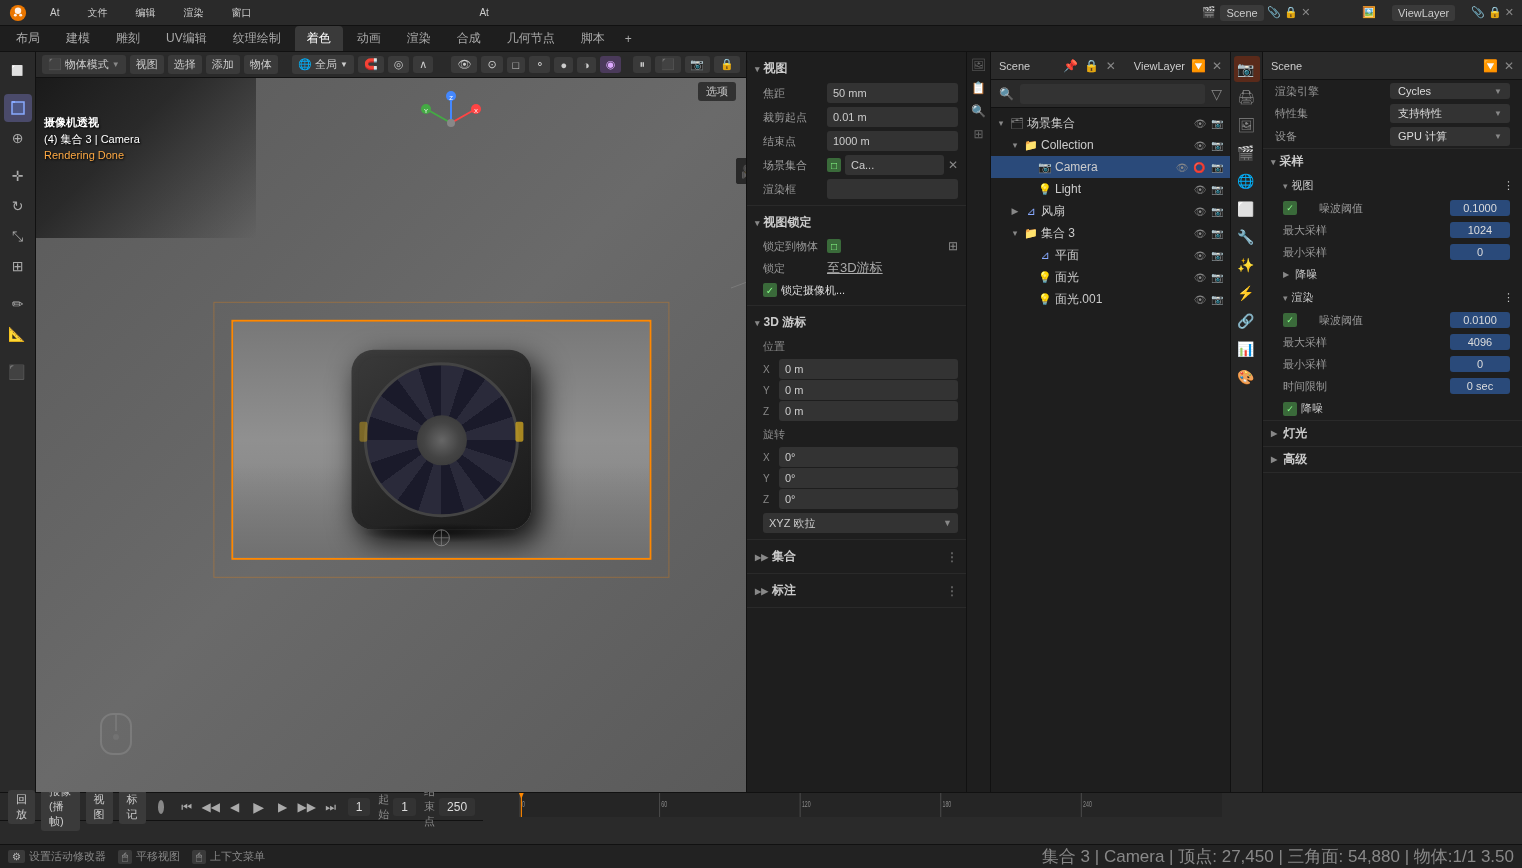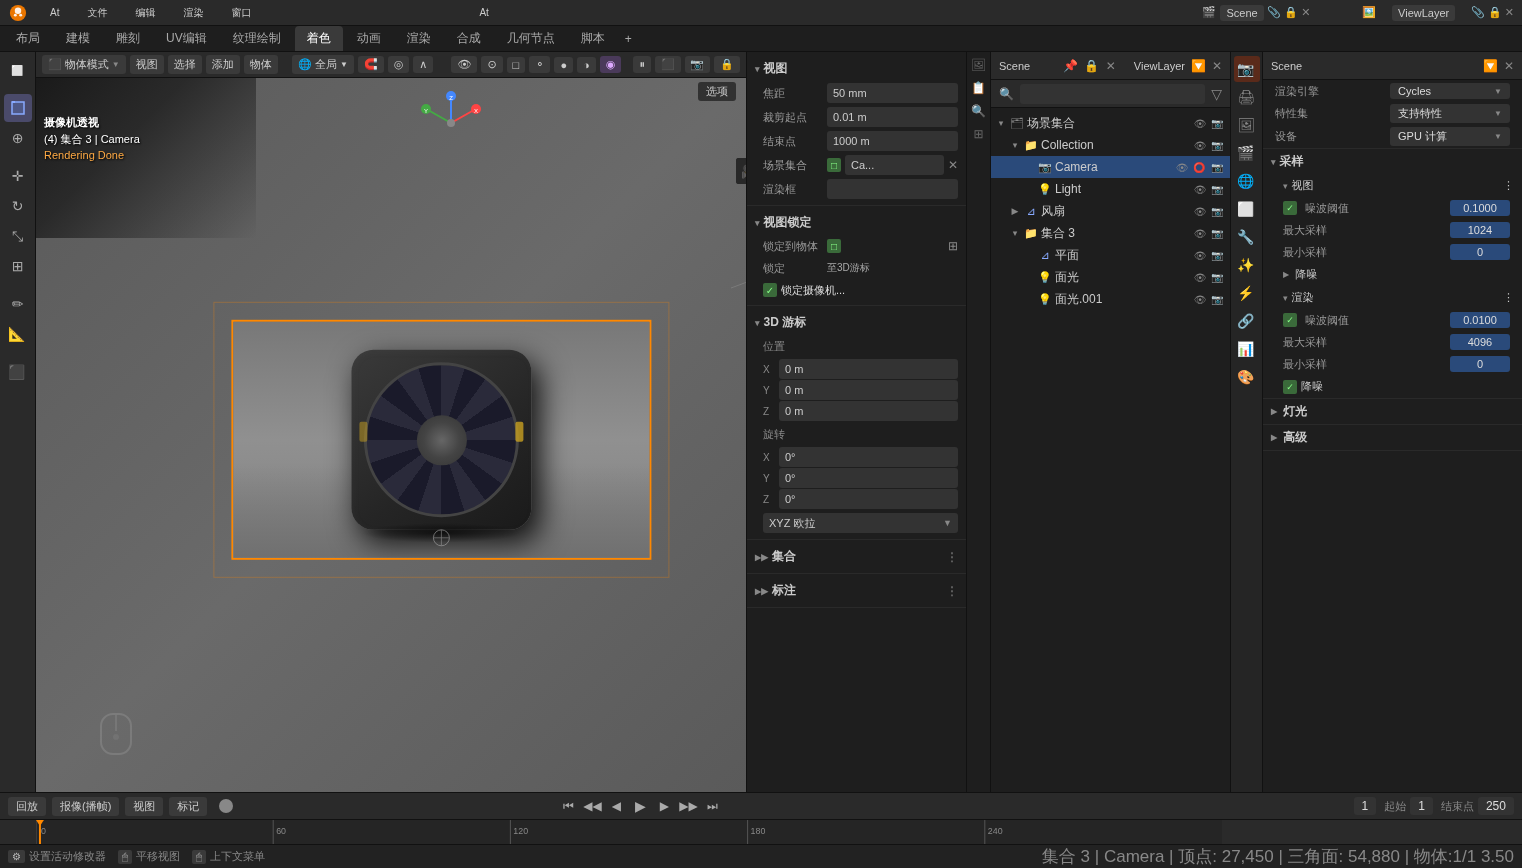--- a/index.html
+++ b/index.html
@@ -395,21 +395,21 @@
       color: #ccc;
       font-weight: bold;
       cursor: pointer;
       gap: 4px;
     }
     .render-row {
       display: flex;
       align-items: center;
       padding: 2px 12px;
       min-height: 22px;
-      gap: 8px;
+      gap: 22px;
     }
     .render-label {
       color: #999;
       font-size: 11px;
       flex: 1;
     }
     .render-value-dropdown {
       background: #333;
       border-radius: 3px;
       padding: 2px 8px;
@@ -494,21 +494,21 @@
       color: #888;
     }
     .props-icon.active-render { background: #5a2a1a; color: #ff6a2a; }
 
     
     .bottom-area {
       height: 52px;
       background: #2a2a2a;
       border-top: 1px solid #111;
       display: flex;
-      flex-direction: column;
+      flex-direction: row;
       flex-shrink: 0;
     }
     .timeline-controls {
       height: 28px;
       display: flex;
       align-items: center;
       padding: 0 8px;
       gap: 6px;
       border-bottom: 1px solid #111;
     }
@@ -900,21 +900,21 @@
           <span class="collapse-tri">▾</span>
           <span>视图锁定</span>
         </div>
         <div class="prop-row">
           <span class="prop-label">锁定到物体</span>
           <div class="prop-checkbox unchecked">□</div>
           <div style="color:#888;font-size:12px;cursor:pointer;margin-left:auto;">⊞</div>
         </div>
         <div class="prop-row">
           <span class="prop-label">锁定</span>
-          <span style="font-size:10px;color:#aaa;">至3D游标</span>
+          <span style="font-size:13px;color:#aaa;text-decoration:underline;">至3D游标</span>
         </div>
         <div class="prop-row">
           <div class="prop-checkbox">✓</div>
           <span style="font-size:11px;color:#ddd;">锁定摄像机...</span>
         </div>
       </div>
 
       <div class="prop-section">
         <div class="prop-section-header">
           <span class="collapse-tri">▾</span>
@@ -1217,20 +1217,24 @@
           <span class="render-label">噪波阈值</span>
           <div class="render-number">0.0100</div>
         </div>
         <div class="render-row" style="padding-left:20px;">
           <span class="render-label">最大采样</span>
           <div class="render-number">4096</div>
         </div>
         <div class="render-row" style="padding-left:20px;">
           <span class="render-label">最小采样</span>
           <div class="render-number">0</div>
+        </div>
+        <div class="render-row" style="padding-left:20px;">
+          <span class="render-label">时间限制</span>
+          <div class="render-number">0 sec</div>
         </div>
 
         <div class="render-section-title" style="padding-left:20px;font-weight:normal;font-size:11px;">
           <div class="render-checkbox">✓</div>
           <span>降噪</span>
         </div>
 
       </div>
 
       <div class="render-section">

